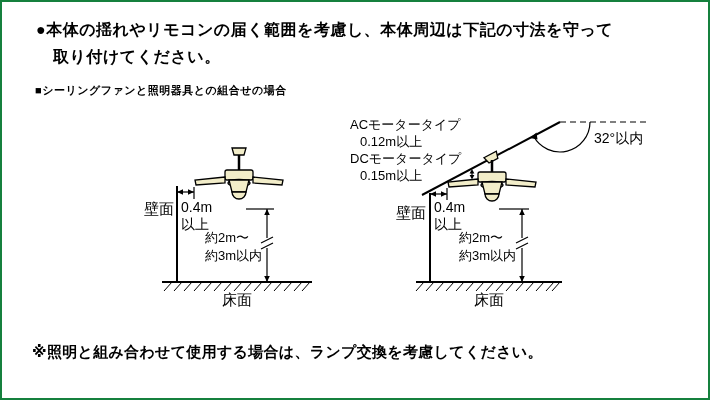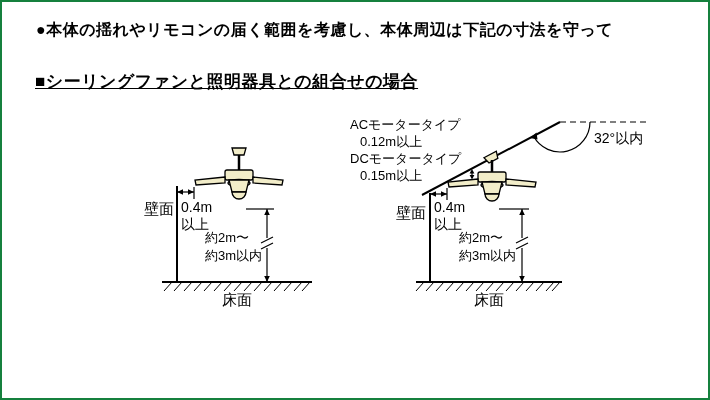--- a/index.html
+++ b/index.html
@@ -13,22 +13,22 @@
     color:#000;
     overflow:hidden;
   }
   .intro {
     position:absolute; left:34px; top:14px;
     font-size:16px; font-weight:700; line-height:27px;
     letter-spacing:0.5px;
   }
   .intro .indent { padding-left:17px; }
   .section-title {
-    position:absolute; left:33px; top:68px;
-    font-size:17px; font-weight:700; letter-spacing:0.5px;text-decoration:underline;
+    position:absolute; left:33px; top:81px;
+    font-size:11px; font-weight:700; letter-spacing:0.5px;
   }
   .note {
     position:absolute; left:30px; top:338px;
     font-size:15px; font-weight:700; line-height:23px;
     letter-spacing:0.3px;
   }
   .note .indent { padding-left:16px; }
   svg.diagrams { position:absolute; left:0; top:0;
     font-family:"Liberation Sans","DejaVu Sans",sans-serif; }
   .thick { stroke:#000; stroke-width:2; fill:none; }
@@ -42,20 +42,21 @@
   .lab14 { font-size:14px; }
   .lab13 { font-size:13px; }
 </style>
 </head>
 <body>
 
 <div class="page">
 
   <div class="intro">
     <div>●本体の揺れやリモコンの届く範囲を考慮し、本体周辺は下記の寸法を守って</div>
+    <div class="indent">取り付けてください。</div>
   </div>
 
   <div class="section-title">■シーリングファンと照明器具との組合せの場合</div>
 
   <svg class="diagrams" width="710" height="400" viewBox="0 0 710 400">
 
     <g>
       <line class="thick" x1="175" y1="184" x2="175" y2="280"></line>
       <line class="thick" x1="160" y1="280" x2="310" y2="280"></line>
       <path class="hatch" d="M170 280 L162 289 M180 280 L172 289 M190 280 L182 289 M200 280 L192 289 M210 280 L202 289 M220 280 L212 289 M230 280 L222 289 M240 280 L232 289 M250 280 L242 289 M260 280 L252 289 M270 280 L262 289 M280 280 L272 289 M290 280 L282 289 M300 280 L292 289 M308 280 L300 289"></path>
@@ -151,15 +152,16 @@
       <text class="lab15" x="424" y="216" text-anchor="end">壁面</text>
       <text class="lab14" x="432" y="210">0.4m</text>
       <text class="lab14" x="432" y="227">以上</text>
       <text class="lab13" x="457" y="240">約2m〜</text>
       <text class="lab13" x="457" y="258">約3m以内</text>
       <text class="lab15" x="487" y="303" text-anchor="middle">床面</text>
     </g>
   </svg>
 
   <div class="note">
+    <div>※照明と組み合わせて使用する場合は、ランプ交換を考慮してください。</div>
   </div>
 
 </div>
 
 </body></html>

